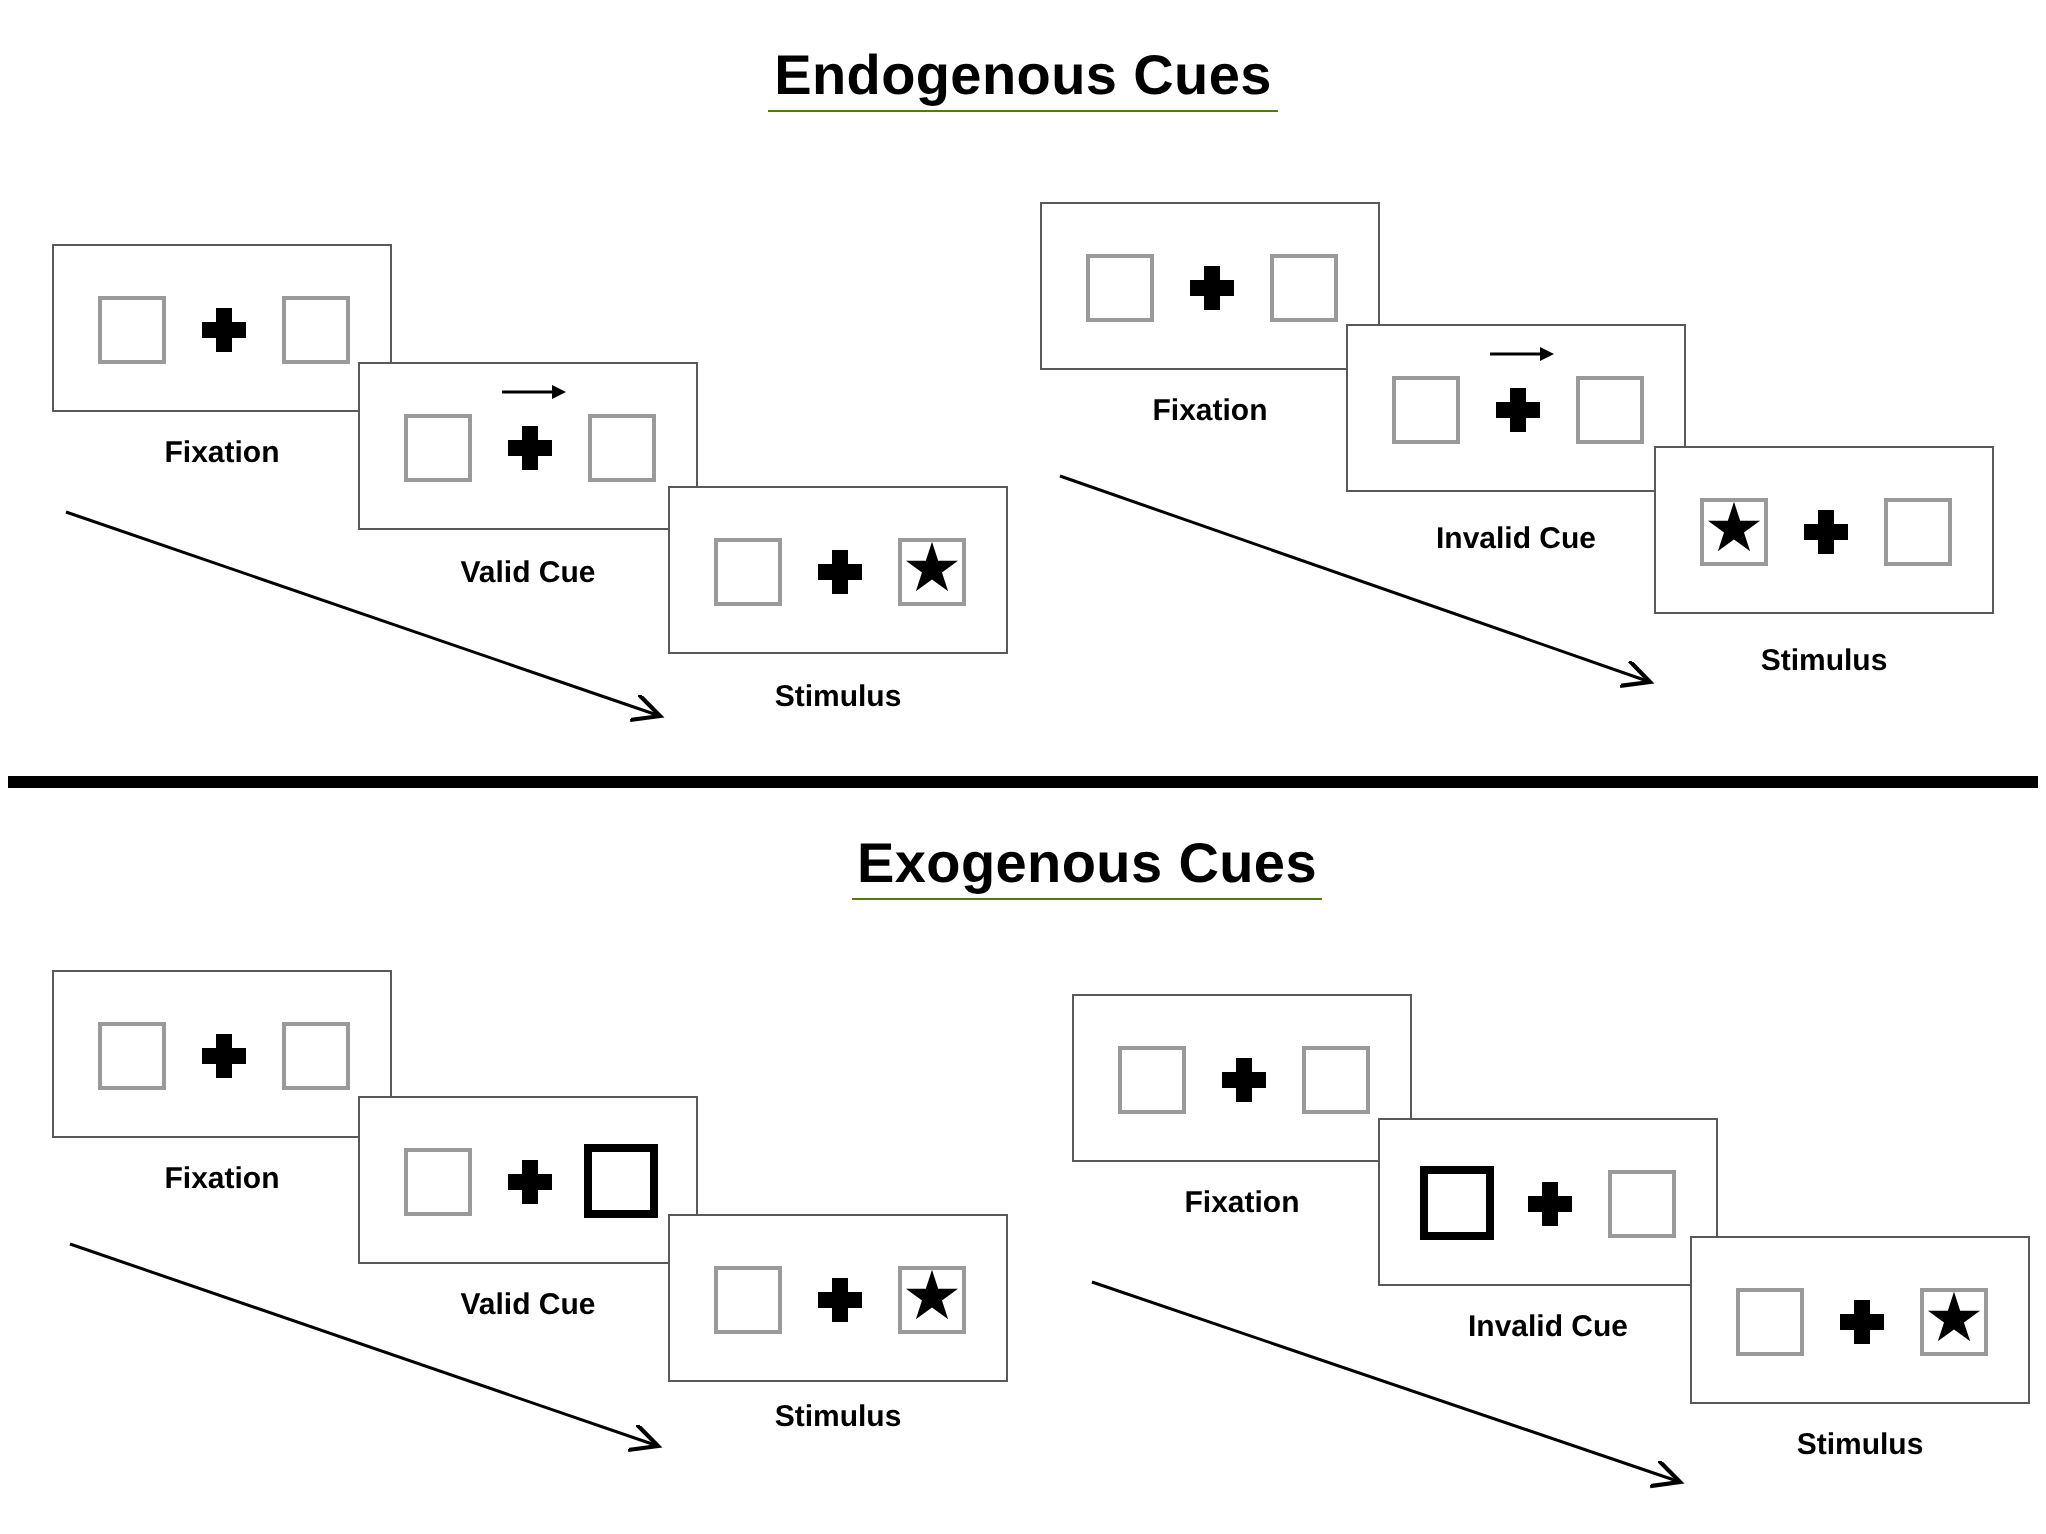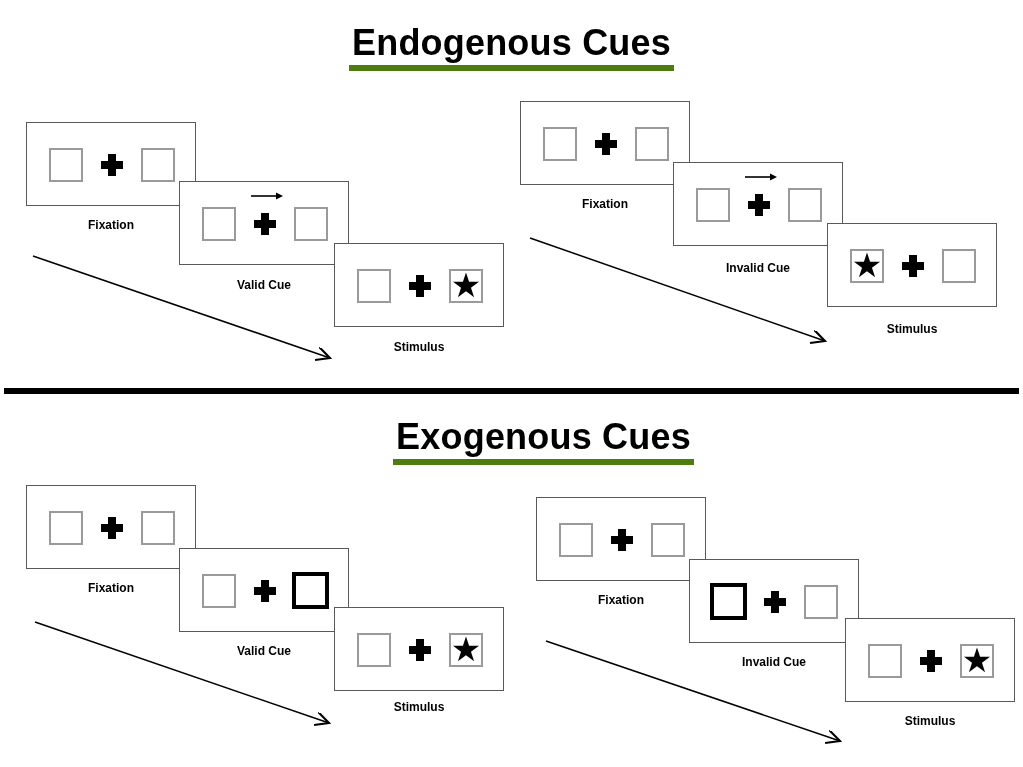--- a/index.html
+++ b/index.html
@@ -6,22 +6,22 @@
   html,body { background:#fff; }
   #stage {
     position:relative; width:1023px; height:767px;
     background:#fff; overflow:hidden;
     font-family:"Liberation Sans", sans-serif; color:#000;
   }
   
   .title-row { position:absolute; left:0; width:100%; text-align:center; }
   .title-text {
     display:inline-block;
-    font-size:36px; font-weight:bold;
-    border-bottom:6px solid #4d7c0f; padding:0 3px 1px 3px;
+    font-size:28px; font-weight:bold;
+    border-bottom:1px solid #4d7c0f; padding:0 3px 1px 3px;
     letter-spacing:0.2px;
   }
   
   .divider { position:absolute; left:4px; right:4px; top:388px; height:6px; background:#000; }
   
   .card {
     position:absolute; width:170px; height:84px;
     background:#fff; border:1.5px solid #595959;
   }
   .z1 { z-index:3; } .z2 { z-index:4; } .z3 { z-index:5; }
@@ -48,21 +48,21 @@
   
   .star {
     position:absolute; left:50%; top:50%;
     transform:translate(-50%,-54%);
     font-family:"DejaVu Sans", sans-serif;
     font-size:34px; line-height:34px; color:#000;
   }
   
   .lbl {
     position:absolute; width:170px; text-align:center;
-    font-size:12px; font-weight:bold; z-index:6;
+    font-size:15px; font-weight:bold; z-index:6;
   }
   
   .arrows { position:absolute; left:0; top:0; z-index:1; }
 </style>
 </head>
 <body>
 
 <div id="stage">
 
   <svg class="arrows" width="1023" height="767" viewBox="0 0 1023 767">

